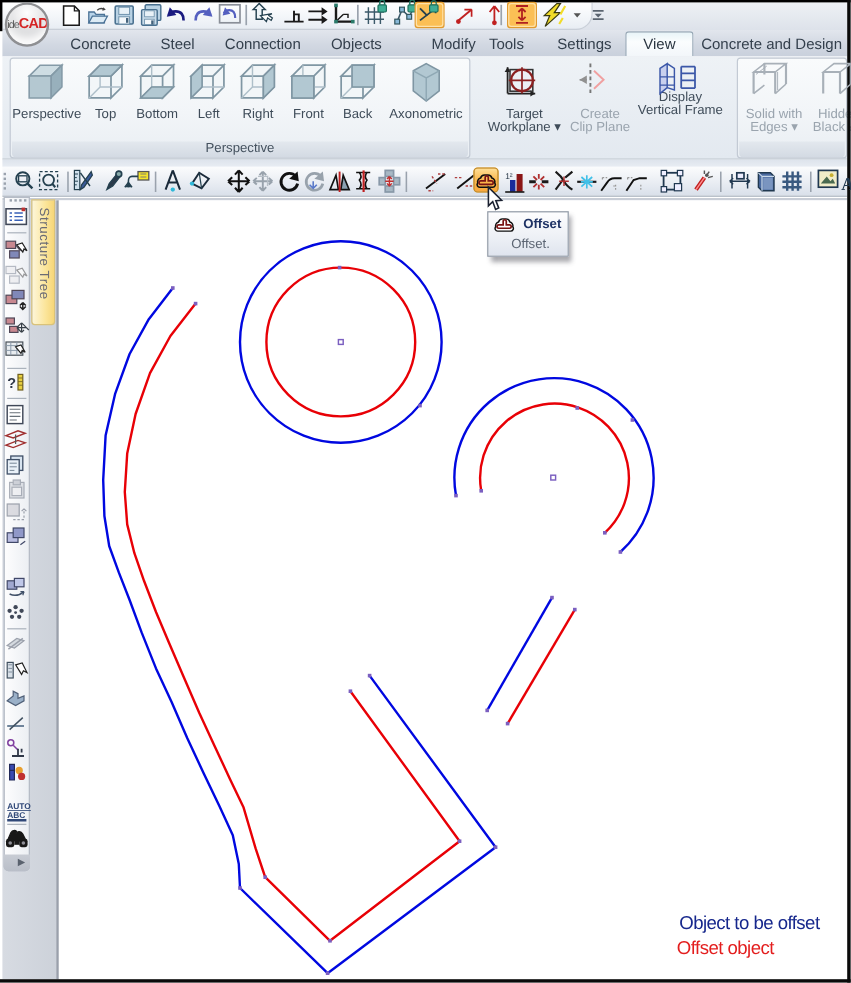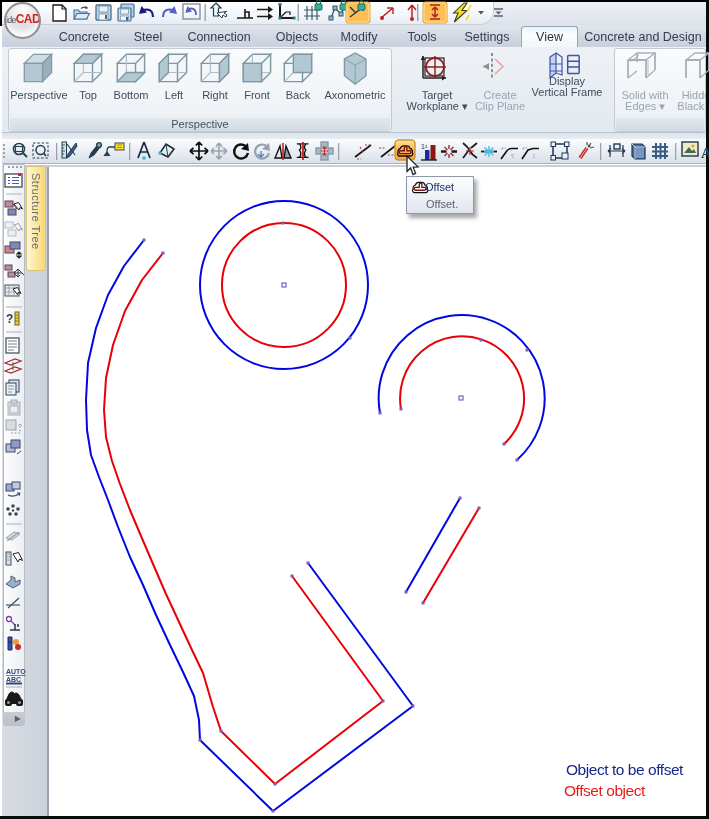--- a/index.html
+++ b/index.html
@@ -36,36 +36,36 @@
 #leftbg{left:2px;top:167px;width:47px;height:649px;background:linear-gradient(90deg,#d7dbe2,#ccd1d9)}
 #lsep{left:47px;top:167px;width:2px;height:649px;background:#9aa0ab}
 #palette{left:3px;top:164px;width:22px;height:562px;background:linear-gradient(90deg,#fdfdfe,#eceff3);border:1px solid #b6bcc6;border-radius:0 0 4px 4px}
 #pexp{left:3px;top:712px;width:22px;height:14px;background:linear-gradient(#c8ccd4,#b9bec8);border-radius:0 0 4px 4px;font-size:8px;color:#5a626e;text-align:right;padding-right:4px;line-height:13px}
 #sttab{left:26px;top:166px;width:20px;height:105px;background:linear-gradient(90deg,#fdf6d9,#fbe59b 60%,#f6d678);border:1px solid #d9c27a;border-radius:0 0 3px 3px}
 #sttab span{position:absolute;left:3px;top:6px;writing-mode:vertical-rl;font-size:11px;color:#6b6b74;letter-spacing:.5px}
 
 #canvas{left:49px;top:167px;width:657px;height:649px;background:#fff}
 
 #tip{left:406px;top:176px;width:68px;height:38px;background:linear-gradient(#fdfdfe,#eef1f6 55%,#dfe4ee);border:1px solid #8f98a5;box-shadow:3px 4px 4px rgba(60,60,70,.45);z-index:40}
-#tip .t1{position:absolute;left:18px;top:4px;font-size:11px;font-weight:normal;color:#1e3264}
+#tip .t1{position:absolute;left:29px;top:4px;font-size:11px;font-weight:bold;color:#1e3264}
 #tip .t2{position:absolute;left:19px;top:21px;font-size:11px;color:#5b6472}
 #legend1{left:566px;top:761px;font-size:15.5px;color:#16278c;letter-spacing:-.45px}
 #legend2{left:564px;top:782px;font-size:15.5px;color:#e31e1e;letter-spacing:-.45px}
 svg{position:absolute;overflow:visible}
 </style></head>
 <body>
 <div id="win">
  <div class="abs" id="qatbg"></div>
  <div class="abs" id="qatpill"></div>
  <div class="abs" id="tabrow"></div>
  <div class="tab" style="left:56px;width:56px">Concrete</div>
  <div class="tab" style="left:124px;width:48px">Steel</div>
  <div class="tab" style="left:182px;width:74px">Connection</div>
  <div class="tab" style="left:268px;width:58px">Objects</div>
- <div class="tab" style="left:332px;width:54px">Modify</div>
+ <div class="tab" style="left:351px;width:54px">Modify</div>
  <div class="tab" style="left:400px;width:44px">Tools</div>
  <div class="tab" style="left:456px;width:62px">Settings</div>
  <div id="tabview">View</div>
  <div class="tab" style="left:582px;width:122px">Concrete and Design</div>
  <div class="abs" id="ribbon"></div>
 
  <div class="grp" style="left:8px;width:384px">
    <div class="gfoot">Perspective</div>
  </div>
  <div class="grp" style="left:614px;width:92px">

